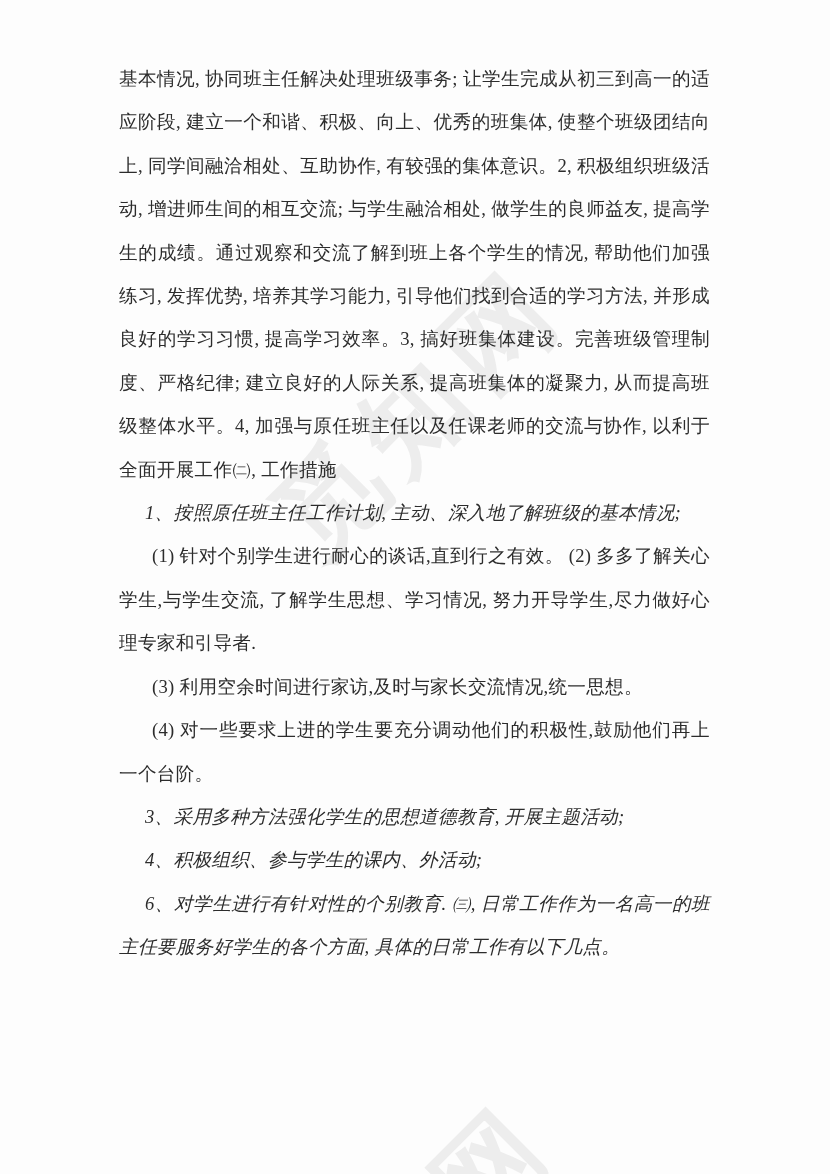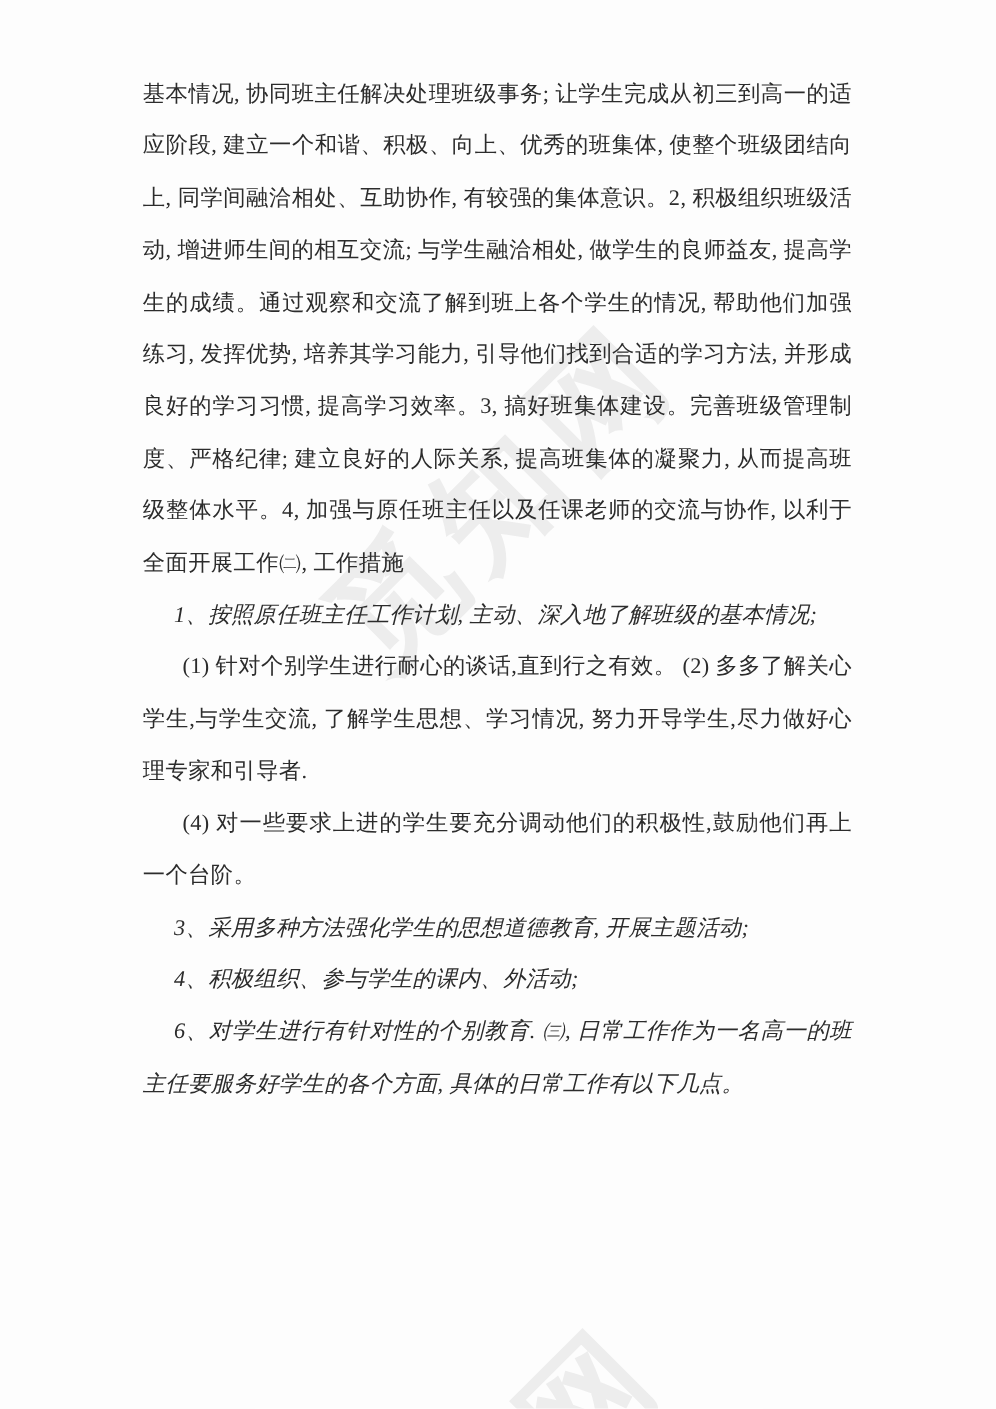--- a/index.html
+++ b/index.html
@@ -44,18 +44,19 @@
 </head>
 <body>
 
 <div class="page">
   <div class="watermark wm-center">觅知网</div>
   <div class="watermark wm-bottom">觅知网</div>
   <div class="content">
       <p>基本情况, 协同班主任解决处理班级事务; 让学生完成从初三到高一的适应阶段, 建立一个和谐、积极、向上、优秀的班集体, 使整个班级团结向上, 同学间融洽相处、互助协作, 有较强的集体意识。2, 积极组织班级活动, 增进师生间的相互交流; 与学生融洽相处, 做学生的良师益友, 提高学生的成绩。通过观察和交流了解到班上各个学生的情况, 帮助他们加强练习, 发挥优势, 培养其学习能力, 引导他们找到合适的学习方法, 并形成良好的学习习惯, 提高学习效率。3, 搞好班集体建设。完善班级管理制度、严格纪律; 建立良好的人际关系, 提高班集体的凝聚力, 从而提高班级整体水平。4, 加强与原任班主任以及任课老师的交流与协作, 以利于全面开展工作㈡, 工作措施</p>
       <p class="item">1、按照原任班主任工作计划, 主动、深入地了解班级的基本情况;</p>
       <p class="sub">(1) 针对个别学生进行耐心的谈话,直到行之有效。 (2) 多多了解关心学生,与学生交流, 了解学生思想、学习情况, 努力开导学生,尽力做好心理专家和引导者.</p>
+      <p class="sub">(3) 利用空余时间进行家访,及时与家长交流情况,统一思想。</p>
       <p class="sub">(4) 对一些要求上进的学生要充分调动他们的积极性,鼓励他们再上一个台阶。</p>
       <p class="item">3、采用多种方法强化学生的思想道德教育, 开展主题活动;</p>
       <p class="item">4、积极组织、参与学生的课内、外活动;</p>
       <p class="item">6、对学生进行有针对性的个别教育. ㈢, 日常工作作为一名高一的班主任要服务好学生的各个方面, 具体的日常工作有以下几点。</p>
     </div>
 </div>
 
 </body></html>

